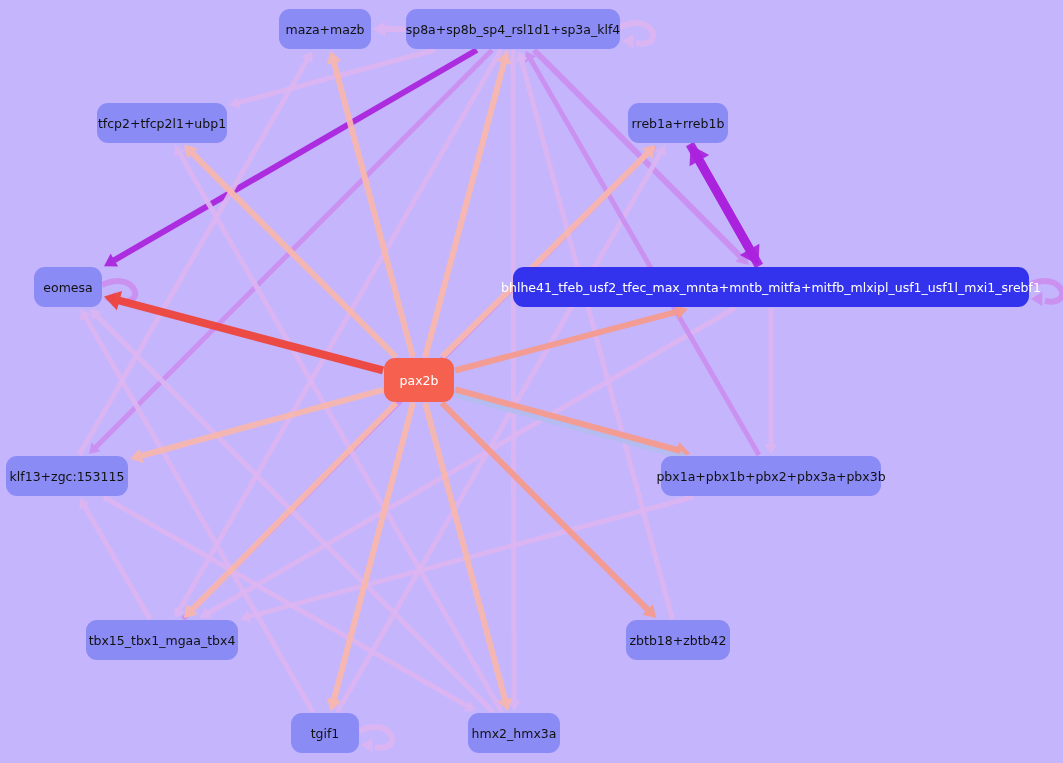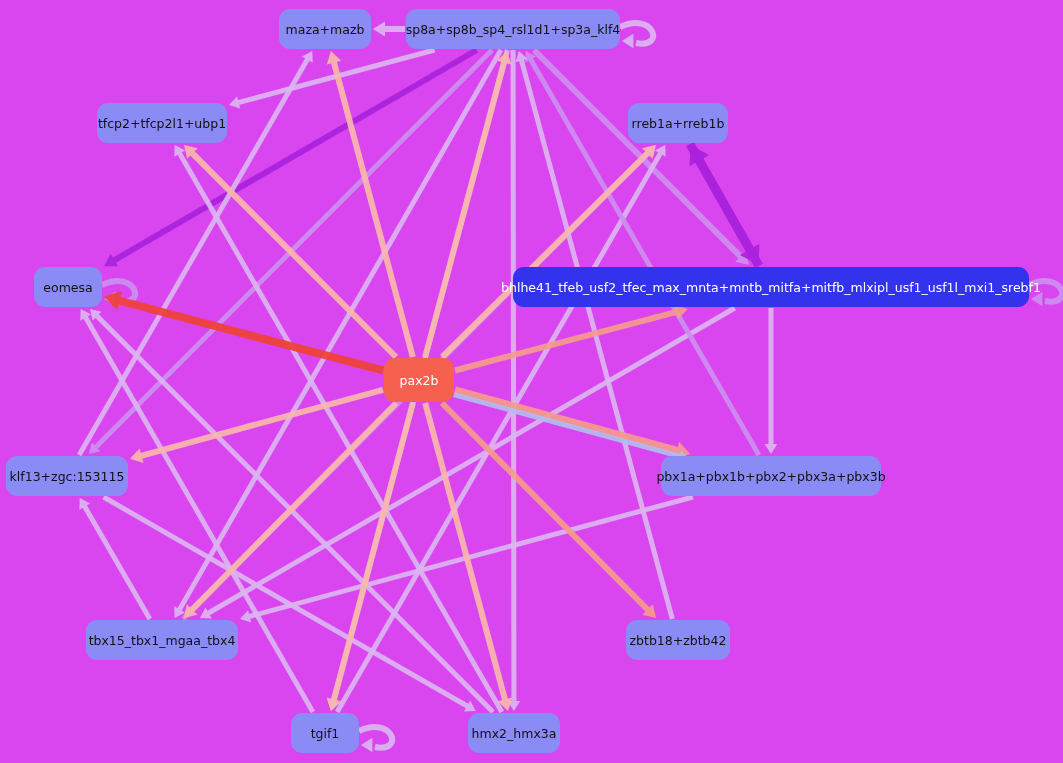--- a/index.html
+++ b/index.html
@@ -10,21 +10,21 @@
   body {
     width: 1063px;
     height: 763px;
     font-family: "DejaVu Sans", sans-serif;
     overflow: hidden;
   }
   #graph-root {
     position: relative;
     width: 1063px;
     height: 763px;
-    background: #d946ef;
+    background: #c4b5fd;
   }
   svg.graph-canvas {
     position: absolute;
     left: 0;
     top: 0;
     width: 1063px;
     height: 763px;
   }
   .node-rect {
     stroke: none;

